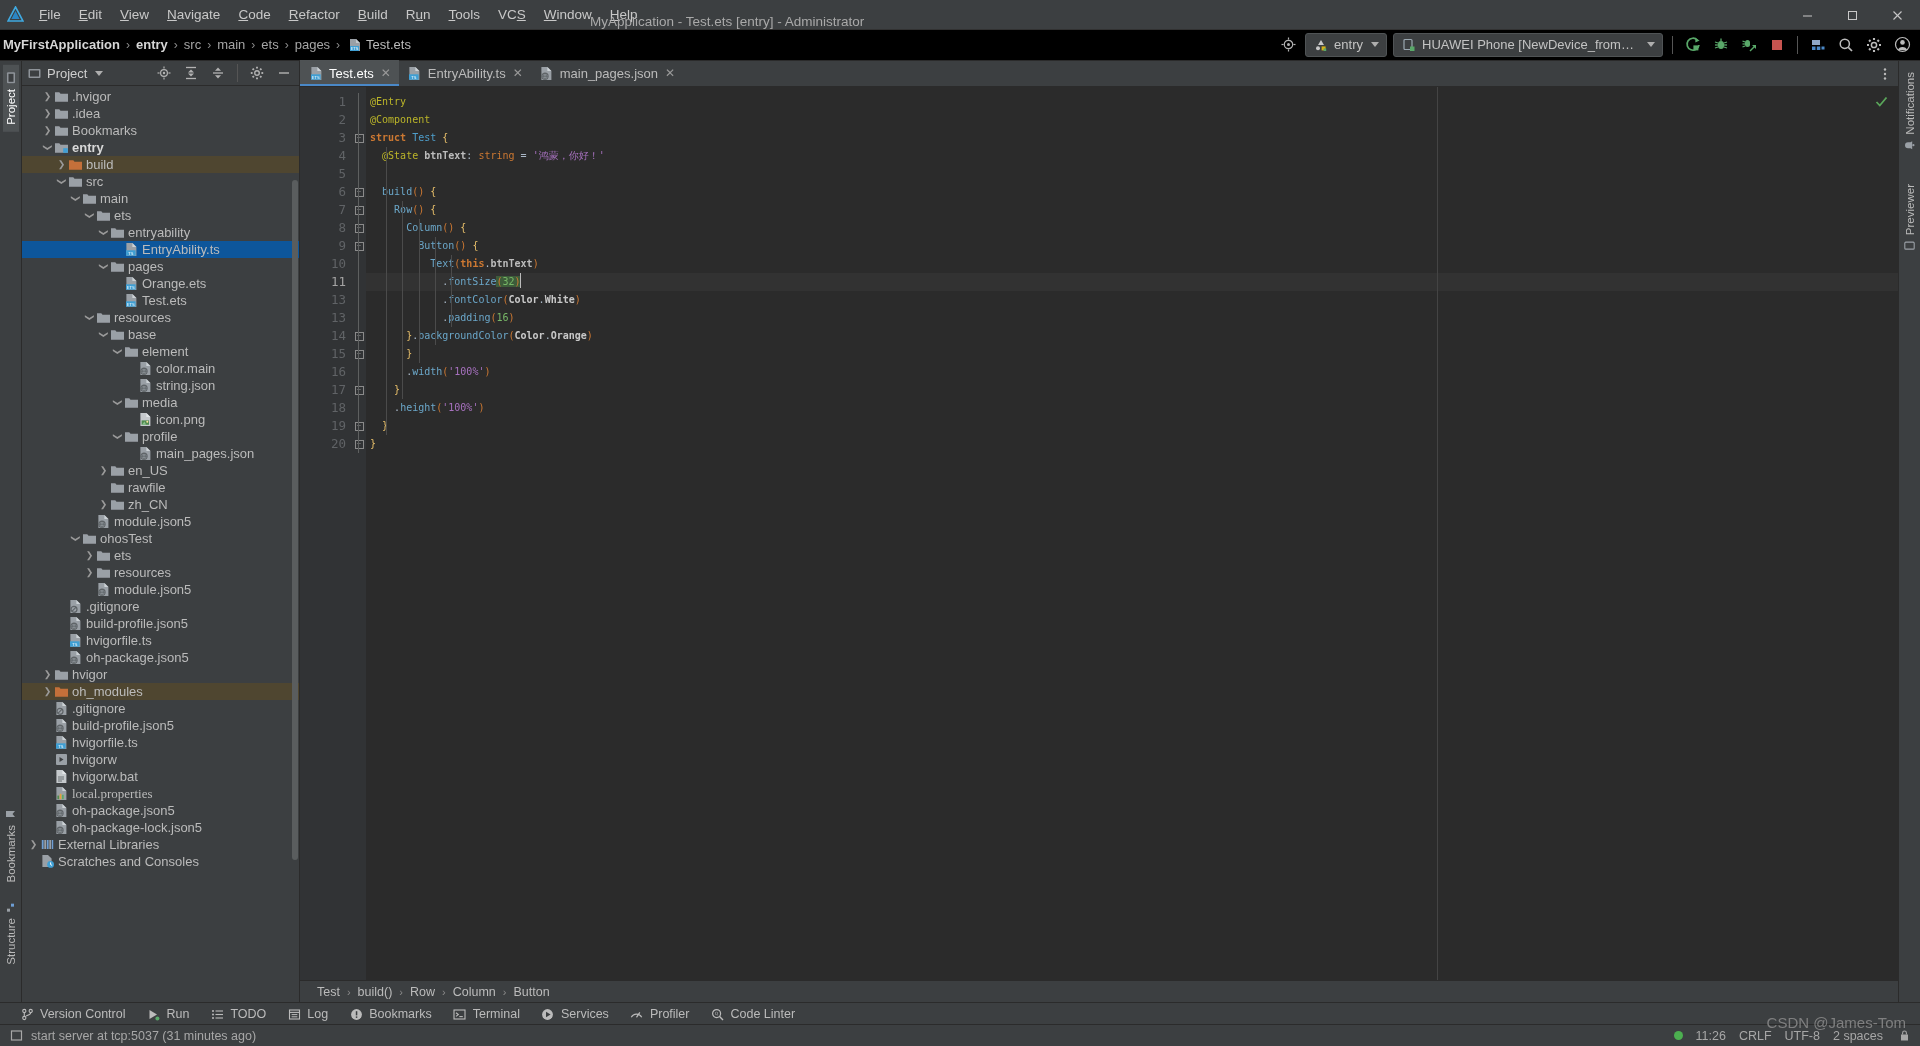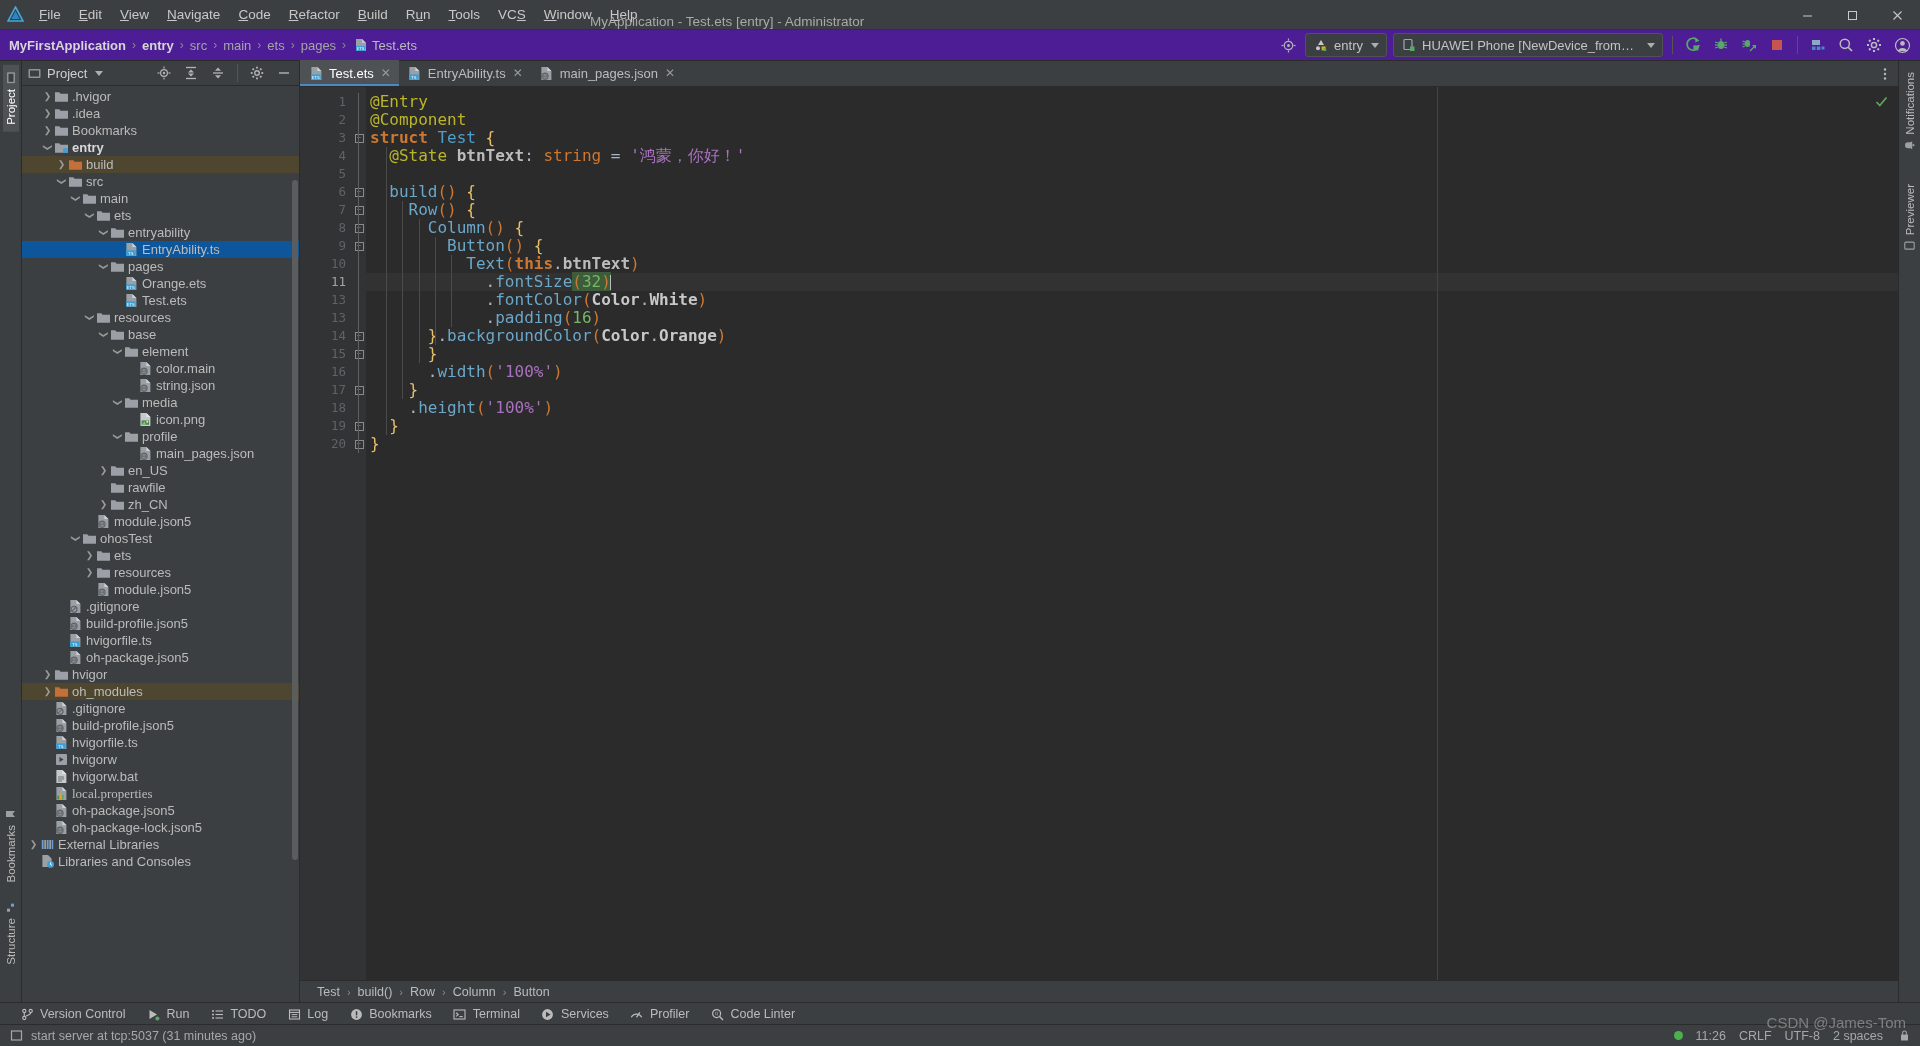--- a/index.html
+++ b/index.html
@@ -27,22 +27,22 @@
   .menu-item u { text-decoration:underline; }
   .win-title {
     position:absolute; left:590px; top:7px; height:30px; line-height:30px;
     font-size:13.5px; color:#a9a9a9; white-space:nowrap;
   }
   .win-controls { position:absolute; right:0; top:0; height:30px; display:flex; align-items:center; }
   .win-btn { width:45px; height:30px; display:flex; align-items:center; justify-content:center; color:#c8c8c8; }
 
   
   .navbar {
-    height:31px; background:#4c1d95; display:flex; align-items:center;
-    border-bottom:1px solid #2b2b2b; flex:0 0 31px; padding-left:6px; position:relative;
+    height:31px; background:#000000; display:flex; align-items:flex-end;
+    border-bottom:1px solid #2b2b2b; flex:0 0 31px; position:relative;
   }
   .crumbs { display:flex; align-items:center; height:31px; }
   .crumb { font-size:13px; color:#bbbbbb; padding:0 3px; white-space:nowrap; cursor:default; }
   .crumb.bold { font-weight:bold; color:#d6d6d6; }
   .crumb.dim { color:#a5a5a5; }
   .crumb-sep { color:#8a8a8a; font-size:12px; padding:0 3px; }
 
   .tb-right { margin-left:auto; display:flex; align-items:center; height:31px; padding-right:4px; }
   .tb-icon {
     width:26px; height:24px; display:flex; align-items:center; justify-content:center;
@@ -138,21 +138,21 @@
   .gnum.cur { color:#a4a3a3; }
   .folds { width:14px; flex:0 0 14px; background:#313335; padding-top:6px; position:relative; }
   .fold {
     height:18px; display:flex; align-items:center; justify-content:center; color:#888;
   }
   .fold-box { width:9px;height:9px;border:1px solid #8a8a8a; display:flex;align-items:center;justify-content:center; font-size:8px;line-height:1;color:#8a8a8a;}
   .fold-line { position:absolute; left:6px; width:1px; background:#5e6060; }
 
   .code {
     flex:1 1 auto; padding-top:6px; position:relative; overflow:hidden;
-    font-family:"DejaVu Sans Mono", monospace; font-size:16px; line-height:18px;
+    font-family:"DejaVu Sans Mono", monospace; font-size:10px; line-height:18px;
     white-space:pre; color:#a9b7c6;
   }
   .cline { height:18px; padding-left:4px; position:relative; }
   .cline.cur { background:#323232; }
   .code .indent-guide { position:absolute; top:0; bottom:0; width:1px; background:#4b4b4b; }
 
   
   .t-anno { color:#bbb529; }
   .t-kw   { color:#cc7832; font-weight:bold; }
   .t-kw2  { color:#cc7832; }
@@ -995,21 +995,21 @@
           <div class="trow" style="padding-left: 6px;">
             <span class="arrow"></span>
             <span class="ticon">
               <svg width="15" height="15" viewBox="0 0 15 15">
                 <path d="M2.4 1h5.6l3.6 3.6v8.4h-9.2z" fill="#9aa0a6"></path>
                 <circle cx="10.6" cy="10.4" r="3.4" fill="#3f9fd4"></circle>
                 <line x1="10.6" y1="8.4" x2="10.6" y2="10.6" stroke="#fff" stroke-width="1"></line>
                 <line x1="10.6" y1="10.6" x2="12.1" y2="11.4" stroke="#fff" stroke-width="1"></line>
               </svg>
             </span>
-            <span class="tlabel">Libraries and Consoles</span>
+            <span class="tlabel">Scratches and Consoles</span>
           </div>
           <div class="tree-scrollbar" style="height:100%;">
           <div class="tree-thumb" style="top:92px;height:680px;"></div>
         </div>
       </div>
     </div>
 
     <div class="editor-col">
       <div class="tabsbar" id="tabsbar">
         <div class="etab active">

